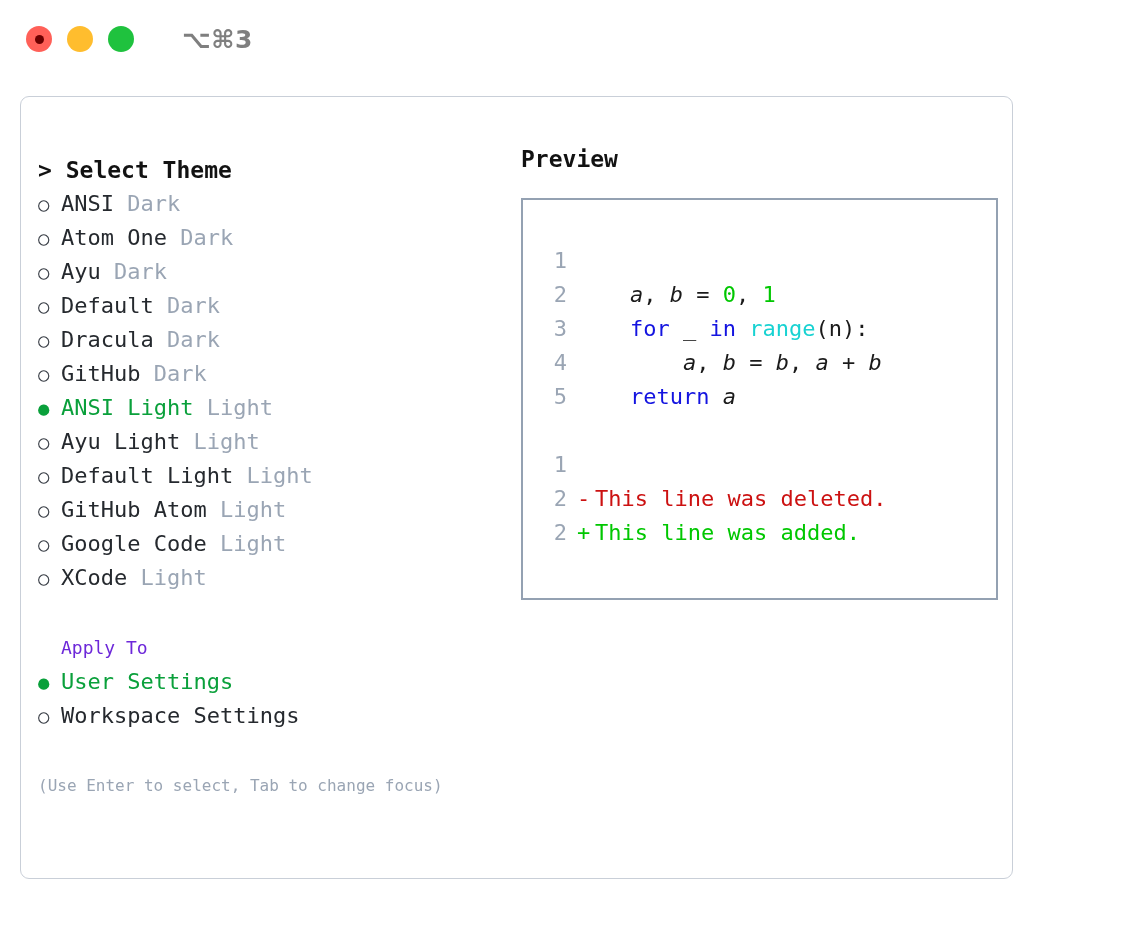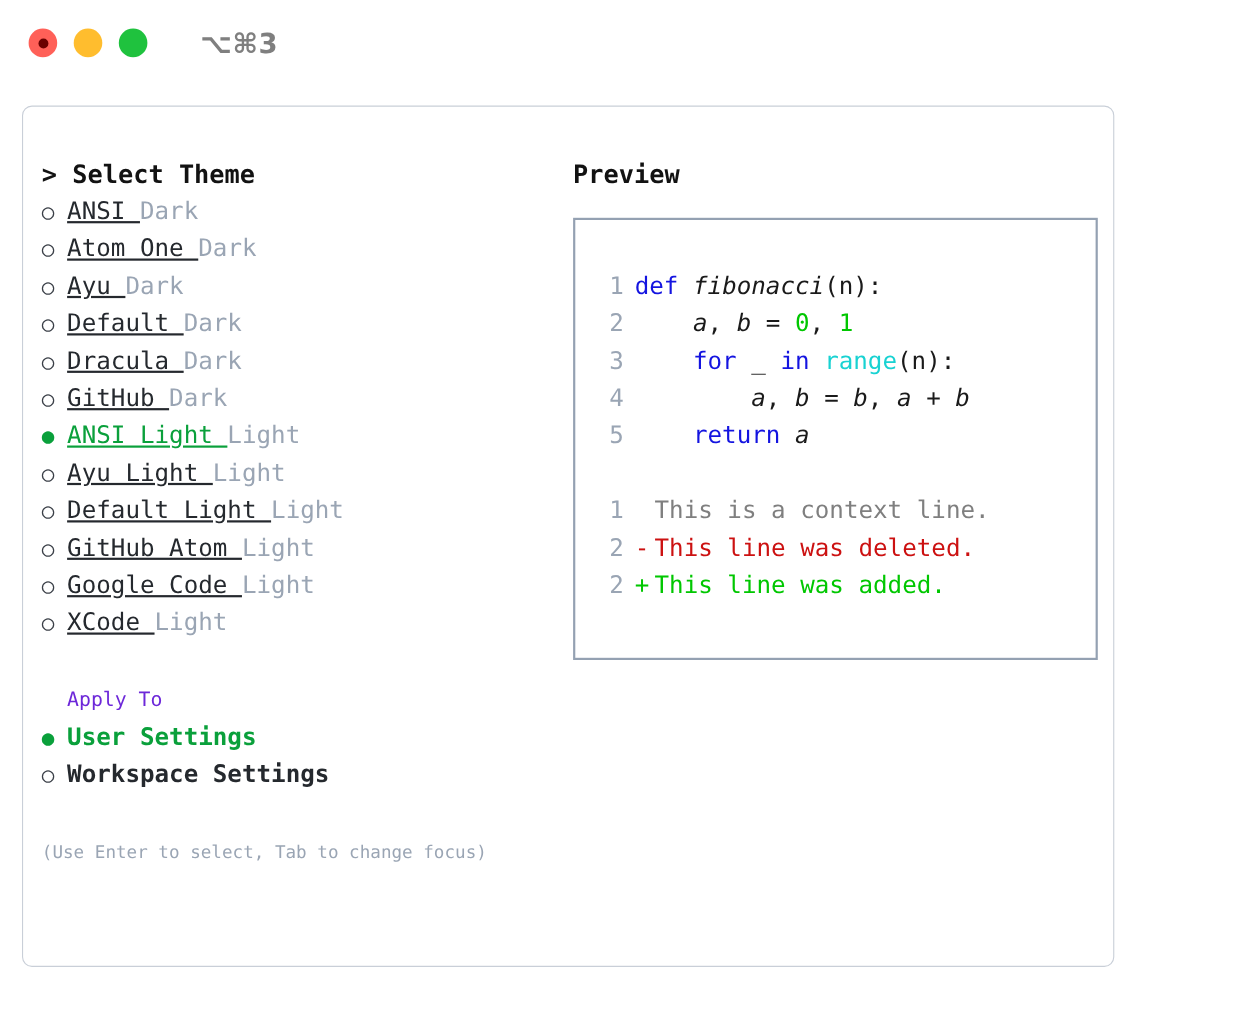--- a/index.html
+++ b/index.html
@@ -93,51 +93,52 @@
     padding: 45px 0 0 17px;
     box-sizing: border-box;
   }
 
   .section-prompt {
     font-size: 23px;
     font-weight: bold;
     color: #121212;
     line-height: 34px;
     white-space: pre;
+    margin-top: 11px;
   }
 
   .theme-row, .apply-row {
     display: flex;
     align-items: baseline;
     line-height: 34px;
     font-size: 22px;
     white-space: pre;
   }
   .bullet {
     width: 23px;
     display: inline-block;
     flex: 0 0 23px;
     color: #3a3f47;
     font-size: 19px;
   }
   .bullet.selected { color: #0aa03b; }
-  .theme-name { color: #25292e; text-decoration: underline; }
+  .theme-name { color: #25292e; }
   .theme-row.selected .theme-name { color: #0aa03b; }
   .theme-variant { color: #9aa5b4; }
   .theme-row.selected .theme-variant { color: #9aa5b4; }
 
   #apply-to-section { margin-top: 36px; }
   .apply-heading {
     font-size: 18px;
     color: #6d28d9;
     line-height: 34px;
     padding-left: 23px;
     white-space: pre;
   }
-  .apply-label { color: #25292e; font-weight: bold; }
+  .apply-label { color: #25292e; }
   .apply-row.selected .apply-label { color: #0aa03b; }
 
   #hint-text {
     margin-top: 36px;
     font-size: 16px;
     line-height: 34px;
     color: #9aa5b4;
     width: 410px;
   }
 
@@ -231,29 +232,29 @@
             </div>
         </div>
 
         <div id="hint-text">(Use Enter to select, Tab to change focus)</div>
       </div>
 
       <div id="preview-column">
         <div id="preview-title">Preview</div>
         <div id="code-box">
           <div id="code-lines">
-              <div class="code-line"><span class="ln">1</span><span class="code-text"><span class="kw">def</span><span class="plain"> </span><span class="">fibonacci</span><span class="plain">(n):</span></span></div>
+              <div class="code-line"><span class="ln">1</span></div>
               <div class="code-line"><span class="ln">2</span><span class="code-text"><span class="plain">    </span><span class="">a</span><span class="plain">, </span><span class="">b</span><span class="plain"> = </span><span class="num">0</span><span class="plain">, </span><span class="num">1</span></span></div>
               <div class="code-line"><span class="ln">3</span><span class="code-text"><span class="plain">    </span><span class="kw">for</span><span class="plain"> _ </span><span class="kw">in</span><span class="plain"> </span><span class="fn">range</span><span class="plain">(n):</span></span></div>
               <div class="code-line"><span class="ln">4</span><span class="code-text"><span class="plain">        </span><span class="">a</span><span class="plain">, </span><span class="">b</span><span class="plain"> = </span><span class="">b</span><span class="plain">, </span><span class="">a</span><span class="plain"> + </span><span class="">b</span></span></div>
               <div class="code-line"><span class="ln">5</span><span class="code-text"><span class="plain">    </span><span class="kw">return</span><span class="plain"> </span><span class="">a</span></span></div>
             </div>
           <div class="diff-gap"></div>
           <div id="diff-lines">
-              <div class="diff-line diff-ctx"><span class="ln">1</span><span class="diff-mark"> </span><span>This is a context line.</span></div>
+              <div class="diff-line diff-ctx"><span class="ln">1</span><span class="diff-mark"> </span></div>
               <div class="diff-line diff-del"><span class="ln">2</span><span class="diff-mark">-</span><span>This line was deleted.</span></div>
               <div class="diff-line diff-add"><span class="ln">2</span><span class="diff-mark">+</span><span>This line was added.</span></div>
             </div>
         </div>
       </div>
 
     </div>
   </div>
 </div>
 

